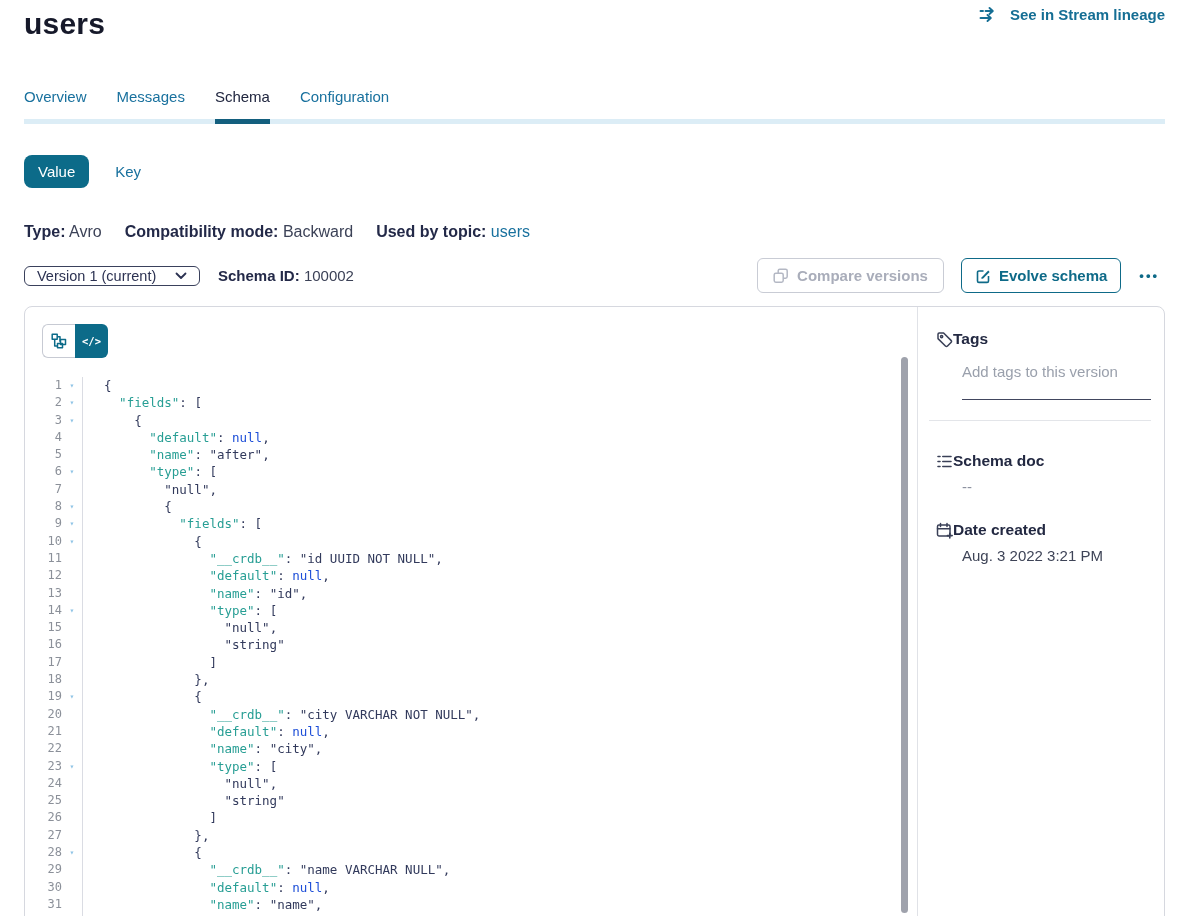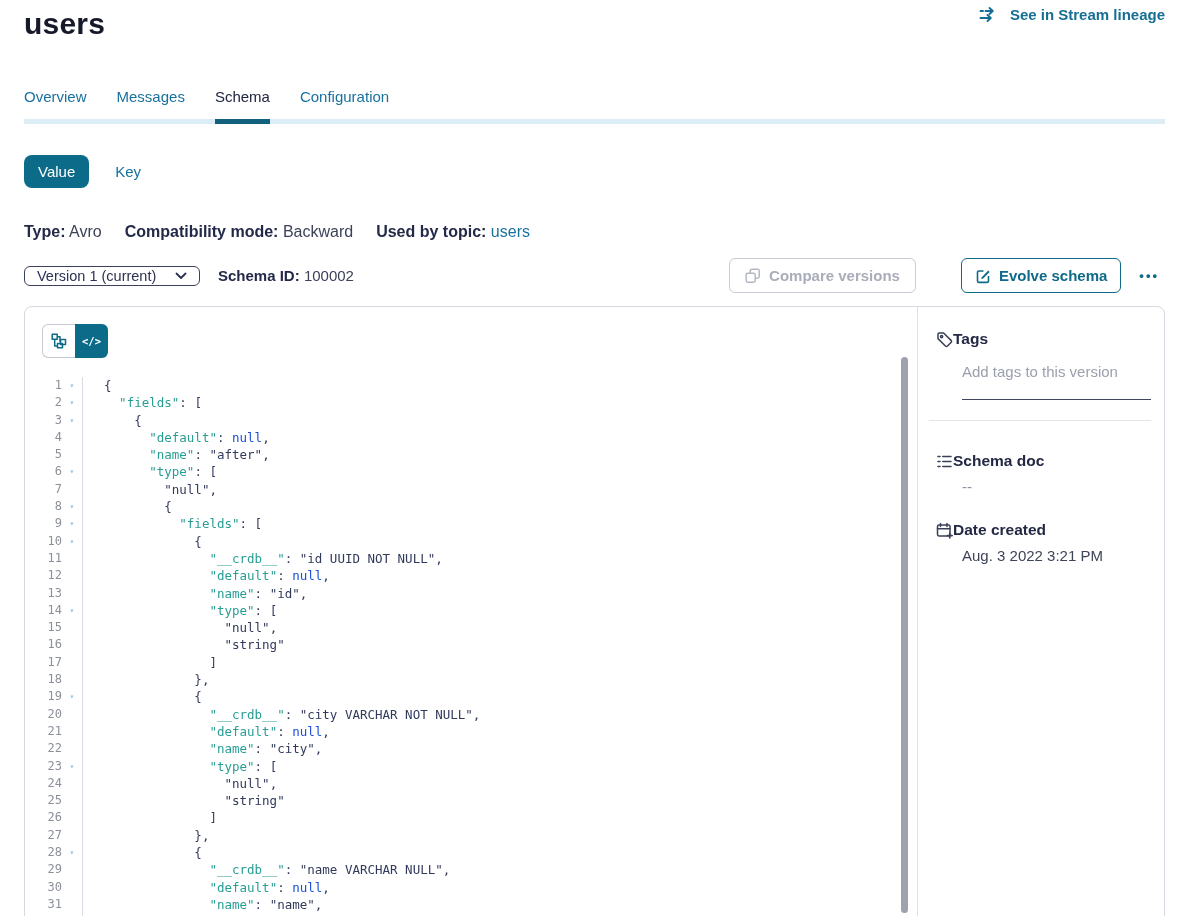--- a/index.html
+++ b/index.html
@@ -39,21 +39,21 @@
 
   
   .controls { display:flex; align-items:center; margin-top:17px; }
   .version-select { width:176px; height:20px; border:1.2px solid#3a415c; border-radius:6px;
     padding:0 12px; display:flex; align-items:center; justify-content:space-between;
     font-size:14.5px; color:#2c3252; background:#fff; cursor:pointer; }
   .schema-id { margin-left:18px; font-size:15px; color:#3c4257; }
   .schema-id b { color:#232948; font-weight:700; }
   .spacer { flex:1; }
   .btn { height:35px; border-radius:6px; background:#fff; display:flex; align-items:center;
-    gap:8px; font-family:inherit; font-size:15px; cursor:pointer;margin-left:28px; }
+    gap:8px; font-family:inherit; font-size:15px; cursor:pointer; }
   .btn-compare { border:1px solid #c9ccd5; color:#a9adba; font-weight:600; padding:0 15px; margin-right:17px; cursor:default; }
   .btn-evolve { border:1px solid #0e6a88; color:#0e6a88; font-weight:700; padding:0 13px; }
   .btn-more { margin-left:12px; color:#0e6a88; font-size:13px; font-weight:800;
     letter-spacing:2px; background:none; border:none; cursor:pointer; }
 
   
   .panel { margin-top:13px; border:1px solid #d6d8df; border-radius:8px; height:620px;
     display:flex; overflow:hidden; }
   .code-pane { width:893px; flex:none; border-right:1px solid #e0e2e7; position:relative; }
   .toolbar { padding:17px 0 0 17px; margin-bottom:19px; }

